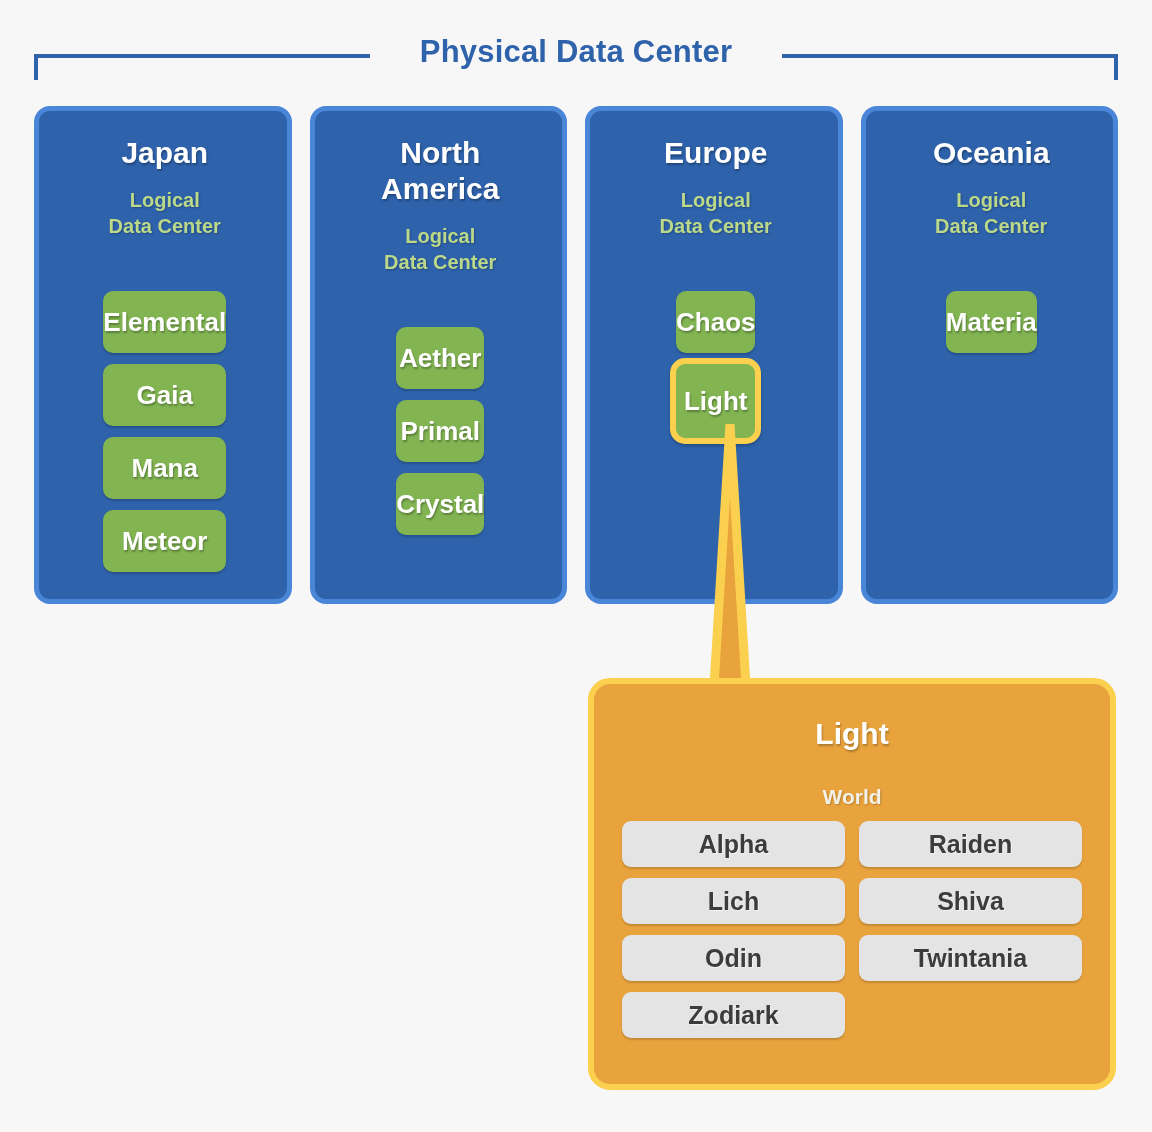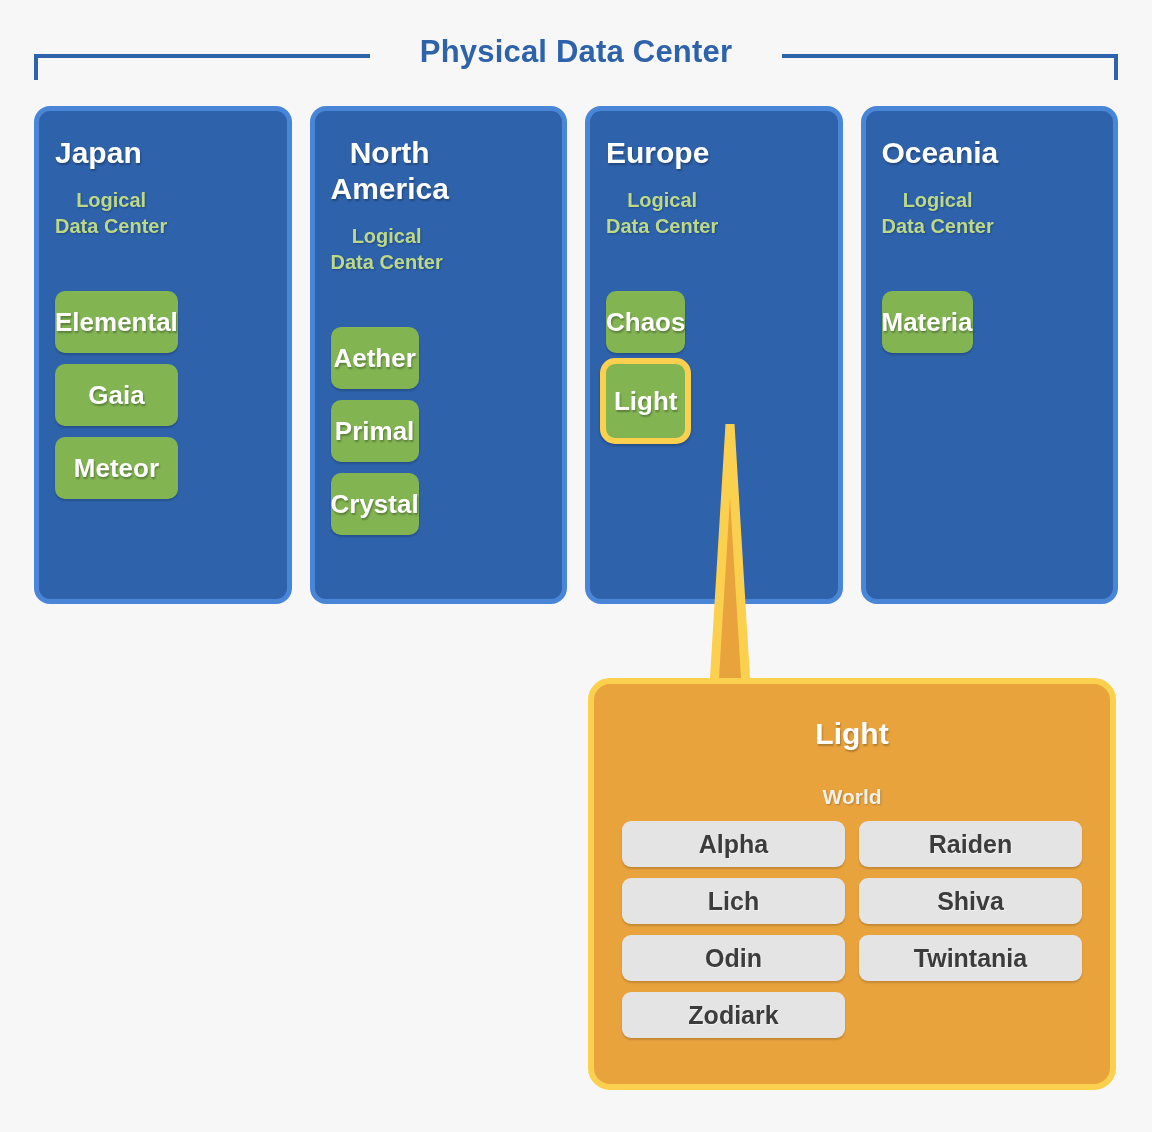--- a/index.html
+++ b/index.html
@@ -66,21 +66,21 @@
   }
   .dc-panel {
     flex: 1 1 0;
     background: #2E62AB;
     border: 5px solid #4A86D8;
     border-radius: 16px;
     box-sizing: border-box;
     padding: 10px 12px 16px 16px;
     display: flex;
     flex-direction: column;
-    align-items: flex-start;
+    align-items: center;
   }
   .dc-name {
     text-align: center;
     color: #FFFFFF;
     font-size: 30px;
     font-weight: bold;
     line-height: 36px;
     text-shadow: 1px 2px 2px rgba(0,0,0,0.28);
     margin-top: 14px;
     white-space: pre-line;
@@ -197,20 +197,21 @@
 
 <div id="dc-row">
 
   <div class="dc-panel">
     <div class="dc-name">Japan</div>
     <div class="dc-sub">Logical
 Data Center</div>
     <div class="ldc-list">
       <div class="ldc-chip">Elemental</div>
       <div class="ldc-chip">Gaia</div>
+      <div class="ldc-chip">Mana</div>
       <div class="ldc-chip">Meteor</div>
     </div>
   </div>
 
   <div class="dc-panel">
     <div class="dc-name">North
 America</div>
     <div class="dc-sub">Logical
 Data Center</div>
     <div class="ldc-list">

